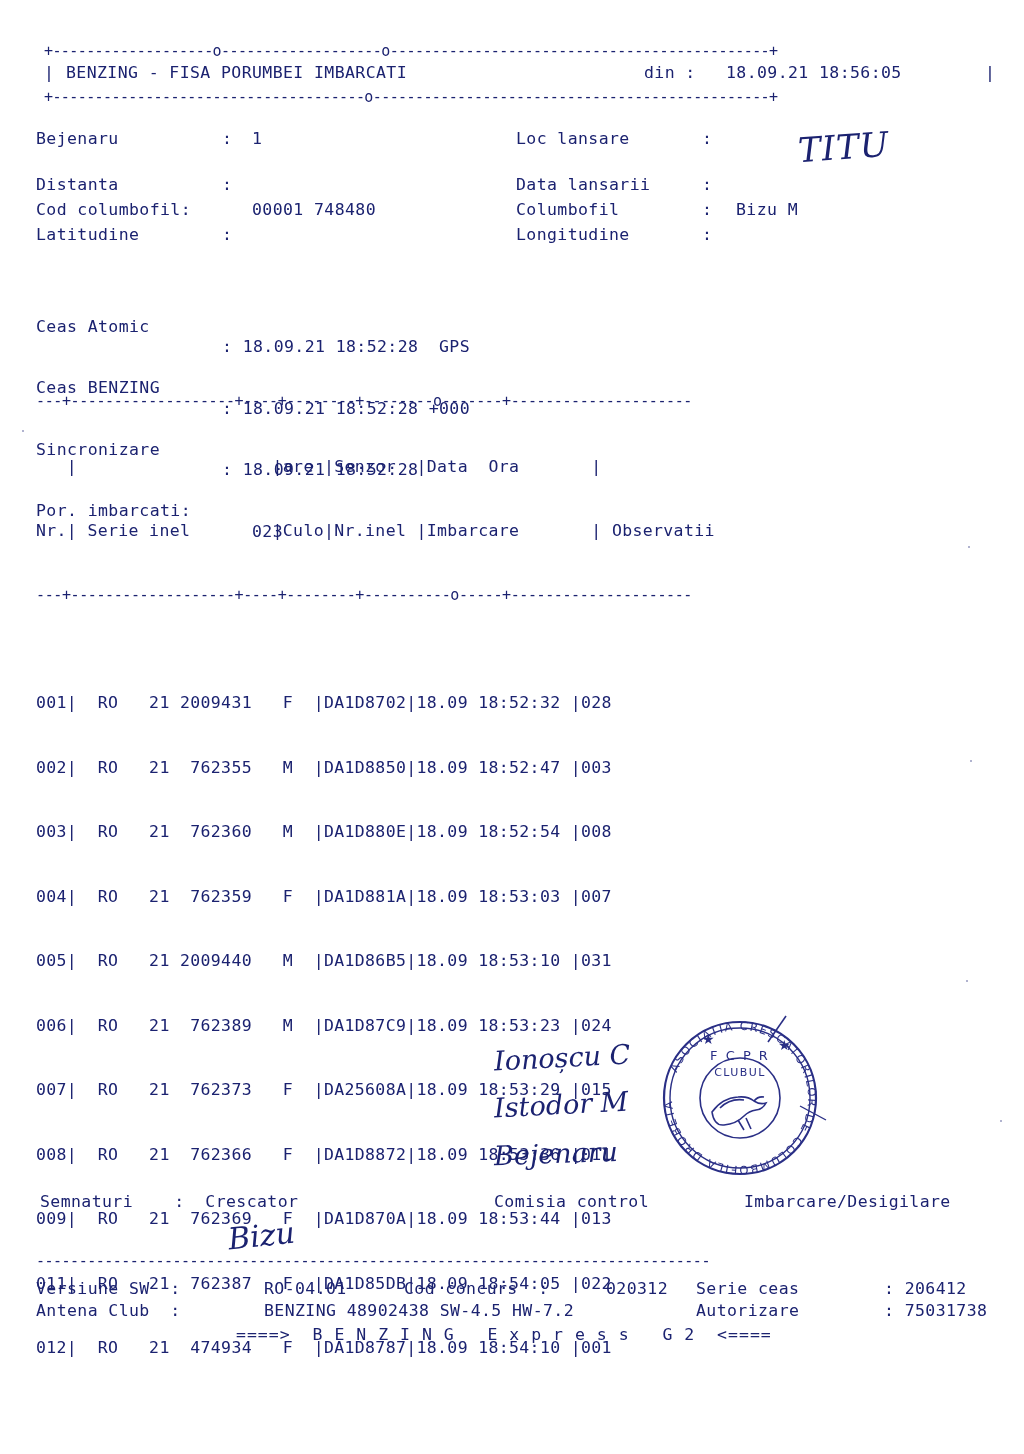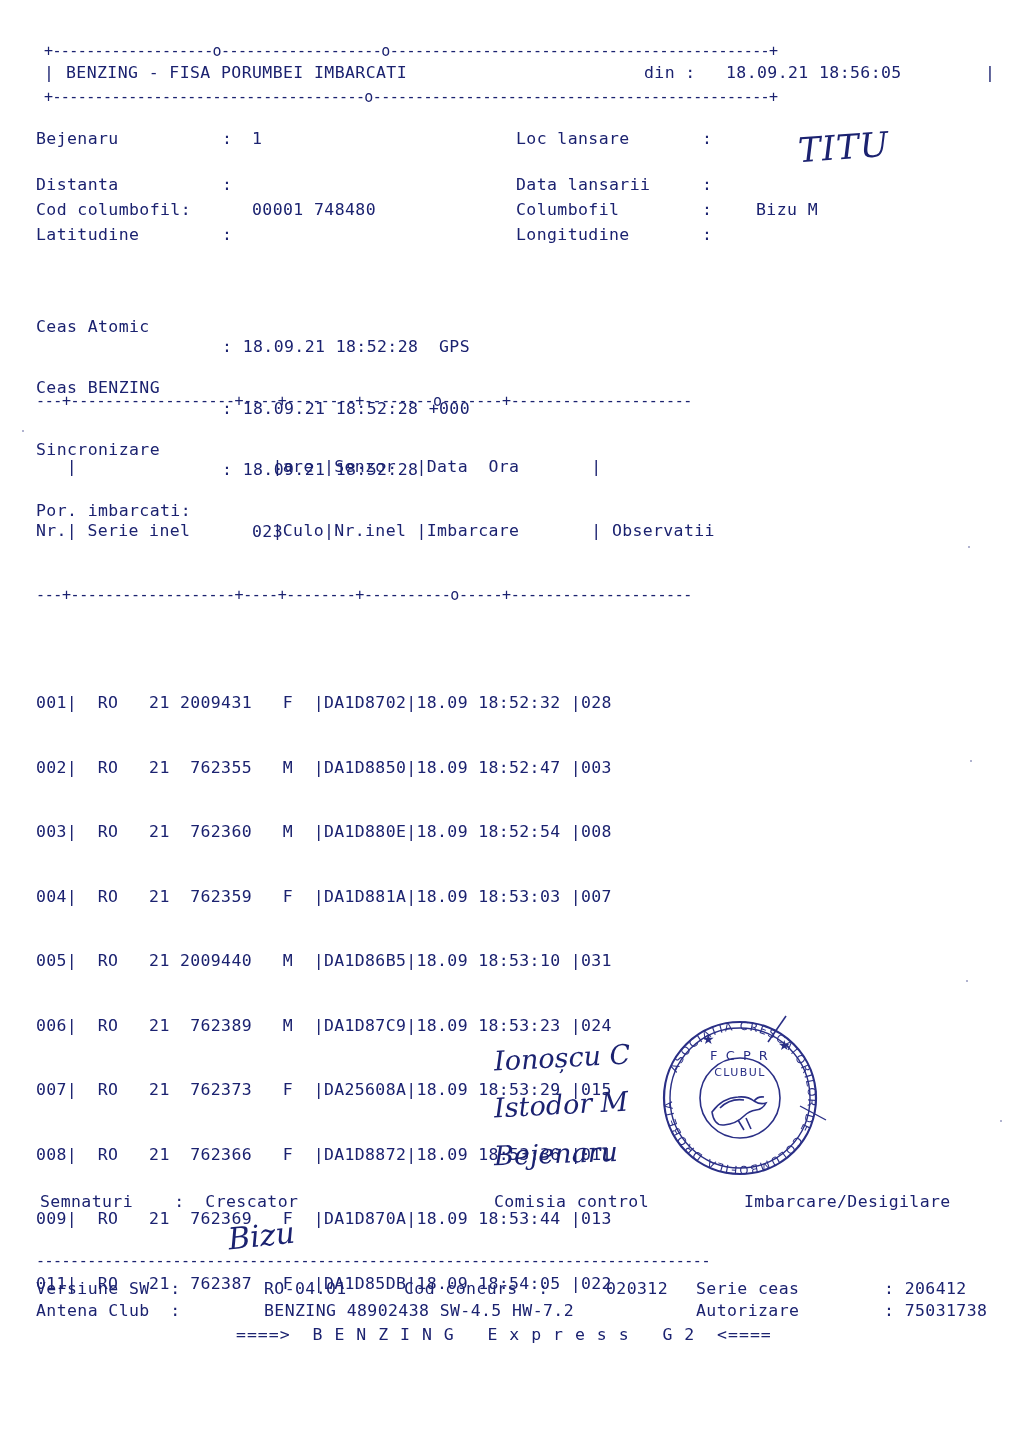--- a/index.html
+++ b/index.html
@@ -205,21 +205,21 @@
     <div class="r2" style="left:216px;"></div>
     <div class="r2" style="left:480px;">Data lansarii</div>
     <div class="r2" style="left:666px;">:</div>
     <div class="r2" style="left:700px;"></div>
 
     
     <div class="r3" style="left:0;">Cod columbofil:</div>
     <div class="r3" style="left:216px;">00001 748480</div>
     <div class="r3" style="left:480px;">Columbofil</div>
     <div class="r3" style="left:666px;">:</div>
-    <div class="r3" style="left:700px;margin-left:20px;">Bizu M</div>
+    <div class="r3" style="left:700px;">Bizu M</div>
 
     
     <div class="r4" style="left:0;">Latitudine</div>
     <div class="r4" style="left:186px;">:</div>
     <div class="r4" style="left:216px;"></div>
     <div class="r4" style="left:480px;">Longitudine</div>
     <div class="r4" style="left:666px;">:</div>
     <div class="r4" style="left:700px;"></div>
   </div>
 
@@ -251,20 +251,21 @@
       <div class="mono">001|  RO   21 2009431   F  |DA1D8702|18.09 18:52:32 |028</div>
       <div class="mono">002|  RO   21  762355   M  |DA1D8850|18.09 18:52:47 |003</div>
       <div class="mono">003|  RO   21  762360   M  |DA1D880E|18.09 18:52:54 |008</div>
       <div class="mono">004|  RO   21  762359   F  |DA1D881A|18.09 18:53:03 |007</div>
       <div class="mono">005|  RO   21 2009440   M  |DA1D86B5|18.09 18:53:10 |031</div>
       <div class="mono">006|  RO   21  762389   M  |DA1D87C9|18.09 18:53:23 |024</div>
       <div class="mono">007|  RO   21  762373   F  |DA25608A|18.09 18:53:29 |015</div>
       <div class="mono">008|  RO   21  762366   F  |DA1D8872|18.09 18:53:36 |011</div>
       <div class="mono">009|  RO   21  762369   F  |DA1D870A|18.09 18:53:44 |013</div>
       <div class="mono">011|  RO   21  762387   F  |DA1D85DB|18.09 18:54:05 |022</div>
+      <div class="mono">012|  RO   21  474934   F  |DA1D8787|18.09 18:54:10 |001</div>
       
       
       
       
       
       
       
       
       
       

